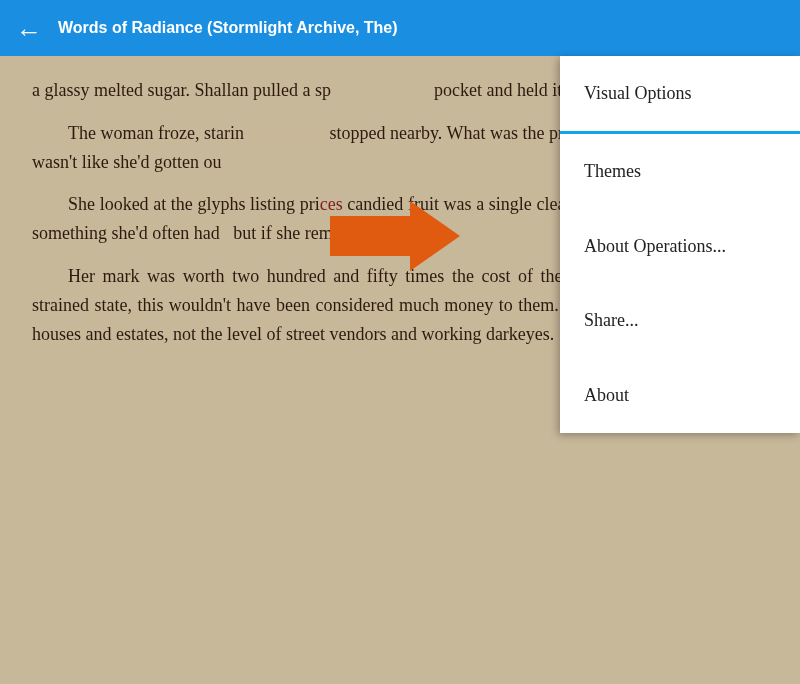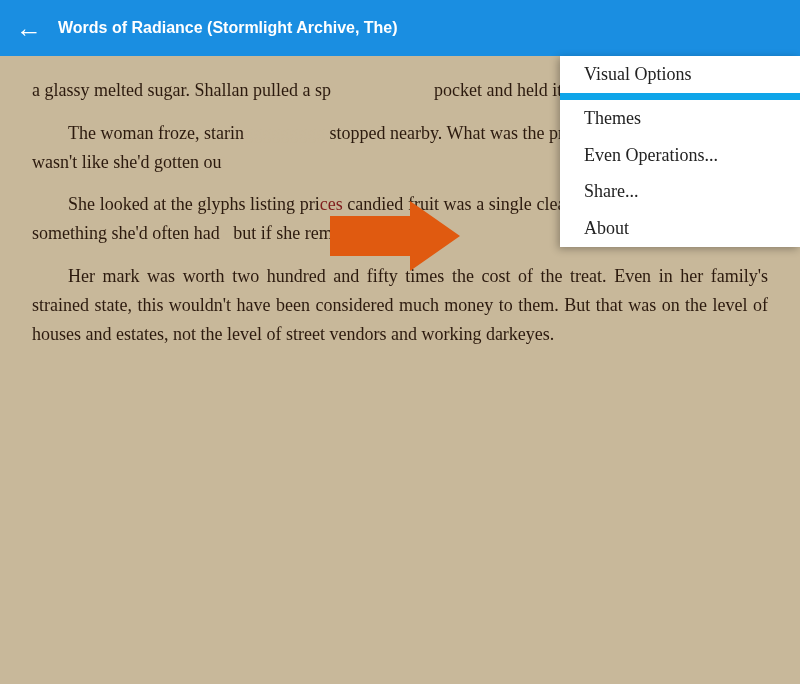--- a/index.html
+++ b/index.html
@@ -77,29 +77,29 @@
       position: absolute;
       top: 0;
       right: 0;
       width: 240px;
       background: white;
       box-shadow: -2px 2px 8px rgba(0,0,0,0.3);
       z-index: 10;
     }
 
     .menu-item {
-      padding: 4px 24px;
+      padding: 23px 24px;
       font-size: 18px;
       color: #222;
       border-bottom: none;
       cursor: pointer;
     }
 
     .menu-divider {
-      border-top: 7px solid #0ea5e9;
+      border-top: 3px solid #0ea5e9;
     }
   </style>
 </head>
 <body>
 
 <div class="top-bar">
   <span class="back-arrow">←</span>
   <span class="title">Words of Radiance (Stormlight Archive, The)</span>
 </div>
 
@@ -111,17 +111,17 @@
 
   <div class="arrow-container">
     <svg class="arrow-icon" viewBox="0 0 130 70" xmlns="http://www.w3.org/2000/svg">
       <polygon points="0,15 80,15 80,0 130,35 80,70 80,55 0,55" fill="#e05a10"></polygon>
     </svg>
   </div>
 
   <div class="dropdown-menu" id="dropdown">
   <div class="menu-item">Visual Options</div>
       <div class="menu-item menu-divider">Themes</div>
-      <div class="menu-item">Even Operations...</div>
+      <div class="menu-item">About Operations...</div>
       <div class="menu-item">Share...</div>
       <div class="menu-item">About</div>
     </div>
 </div>
 
 </body></html>

